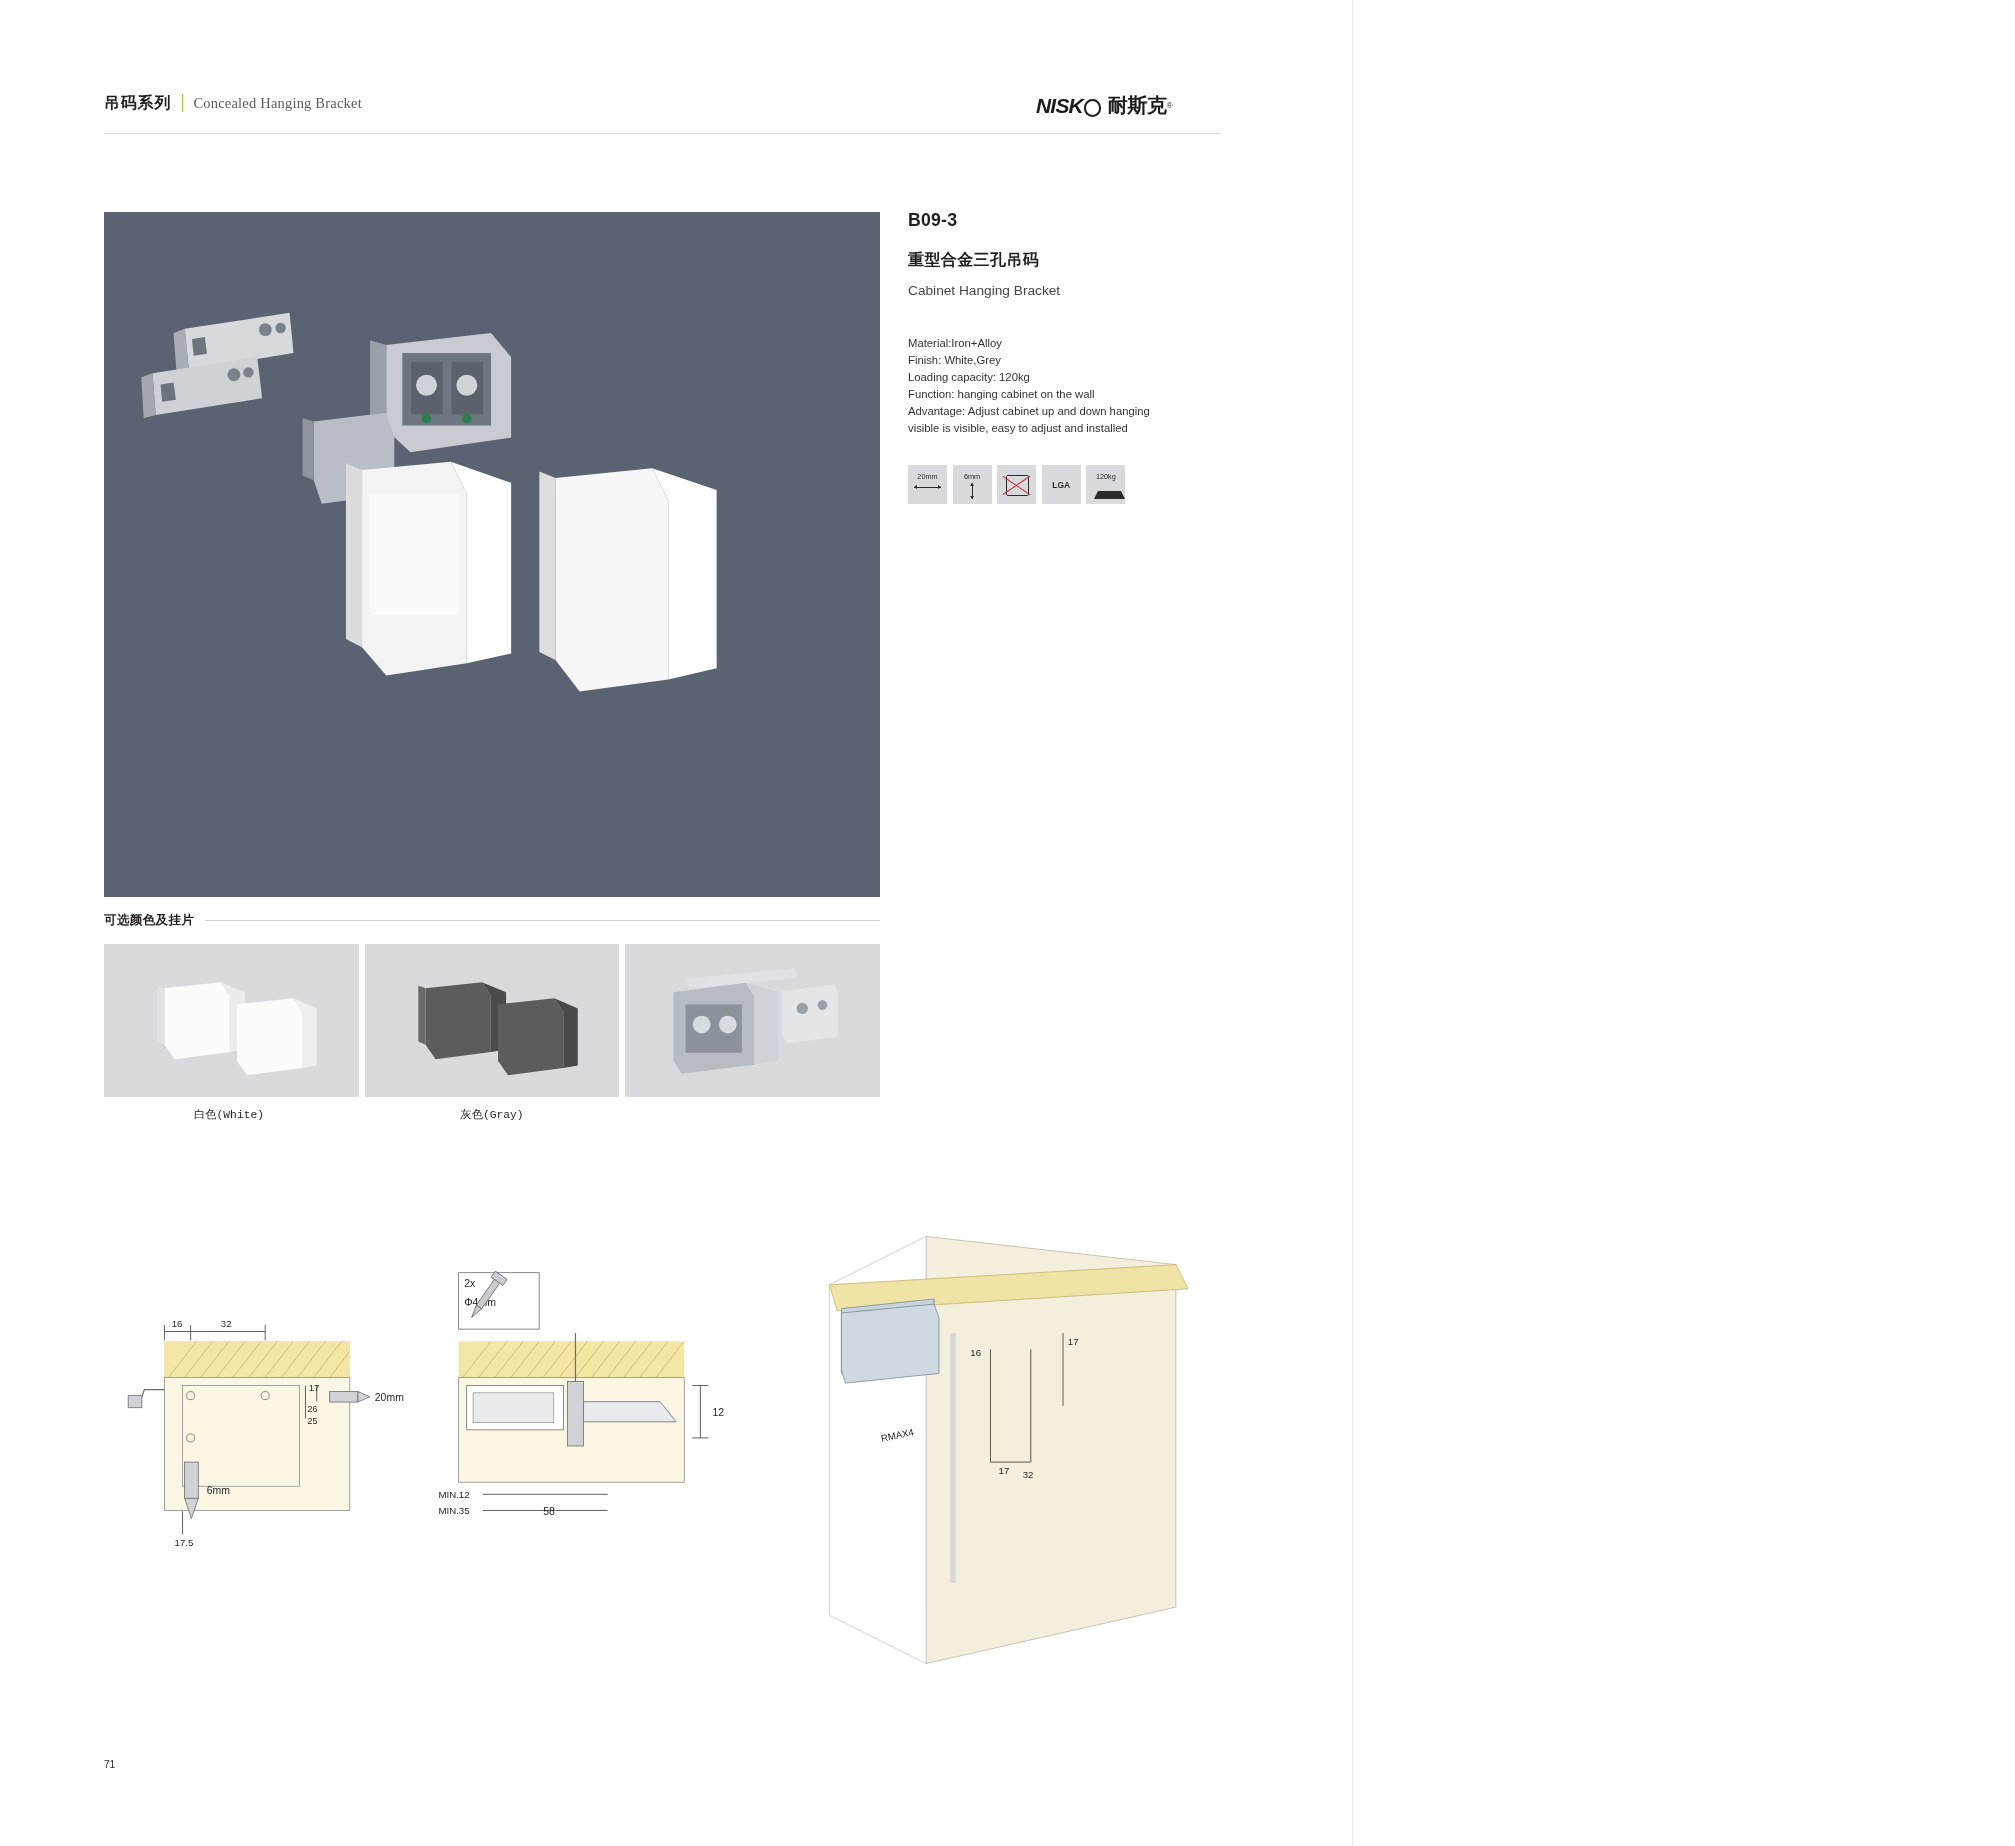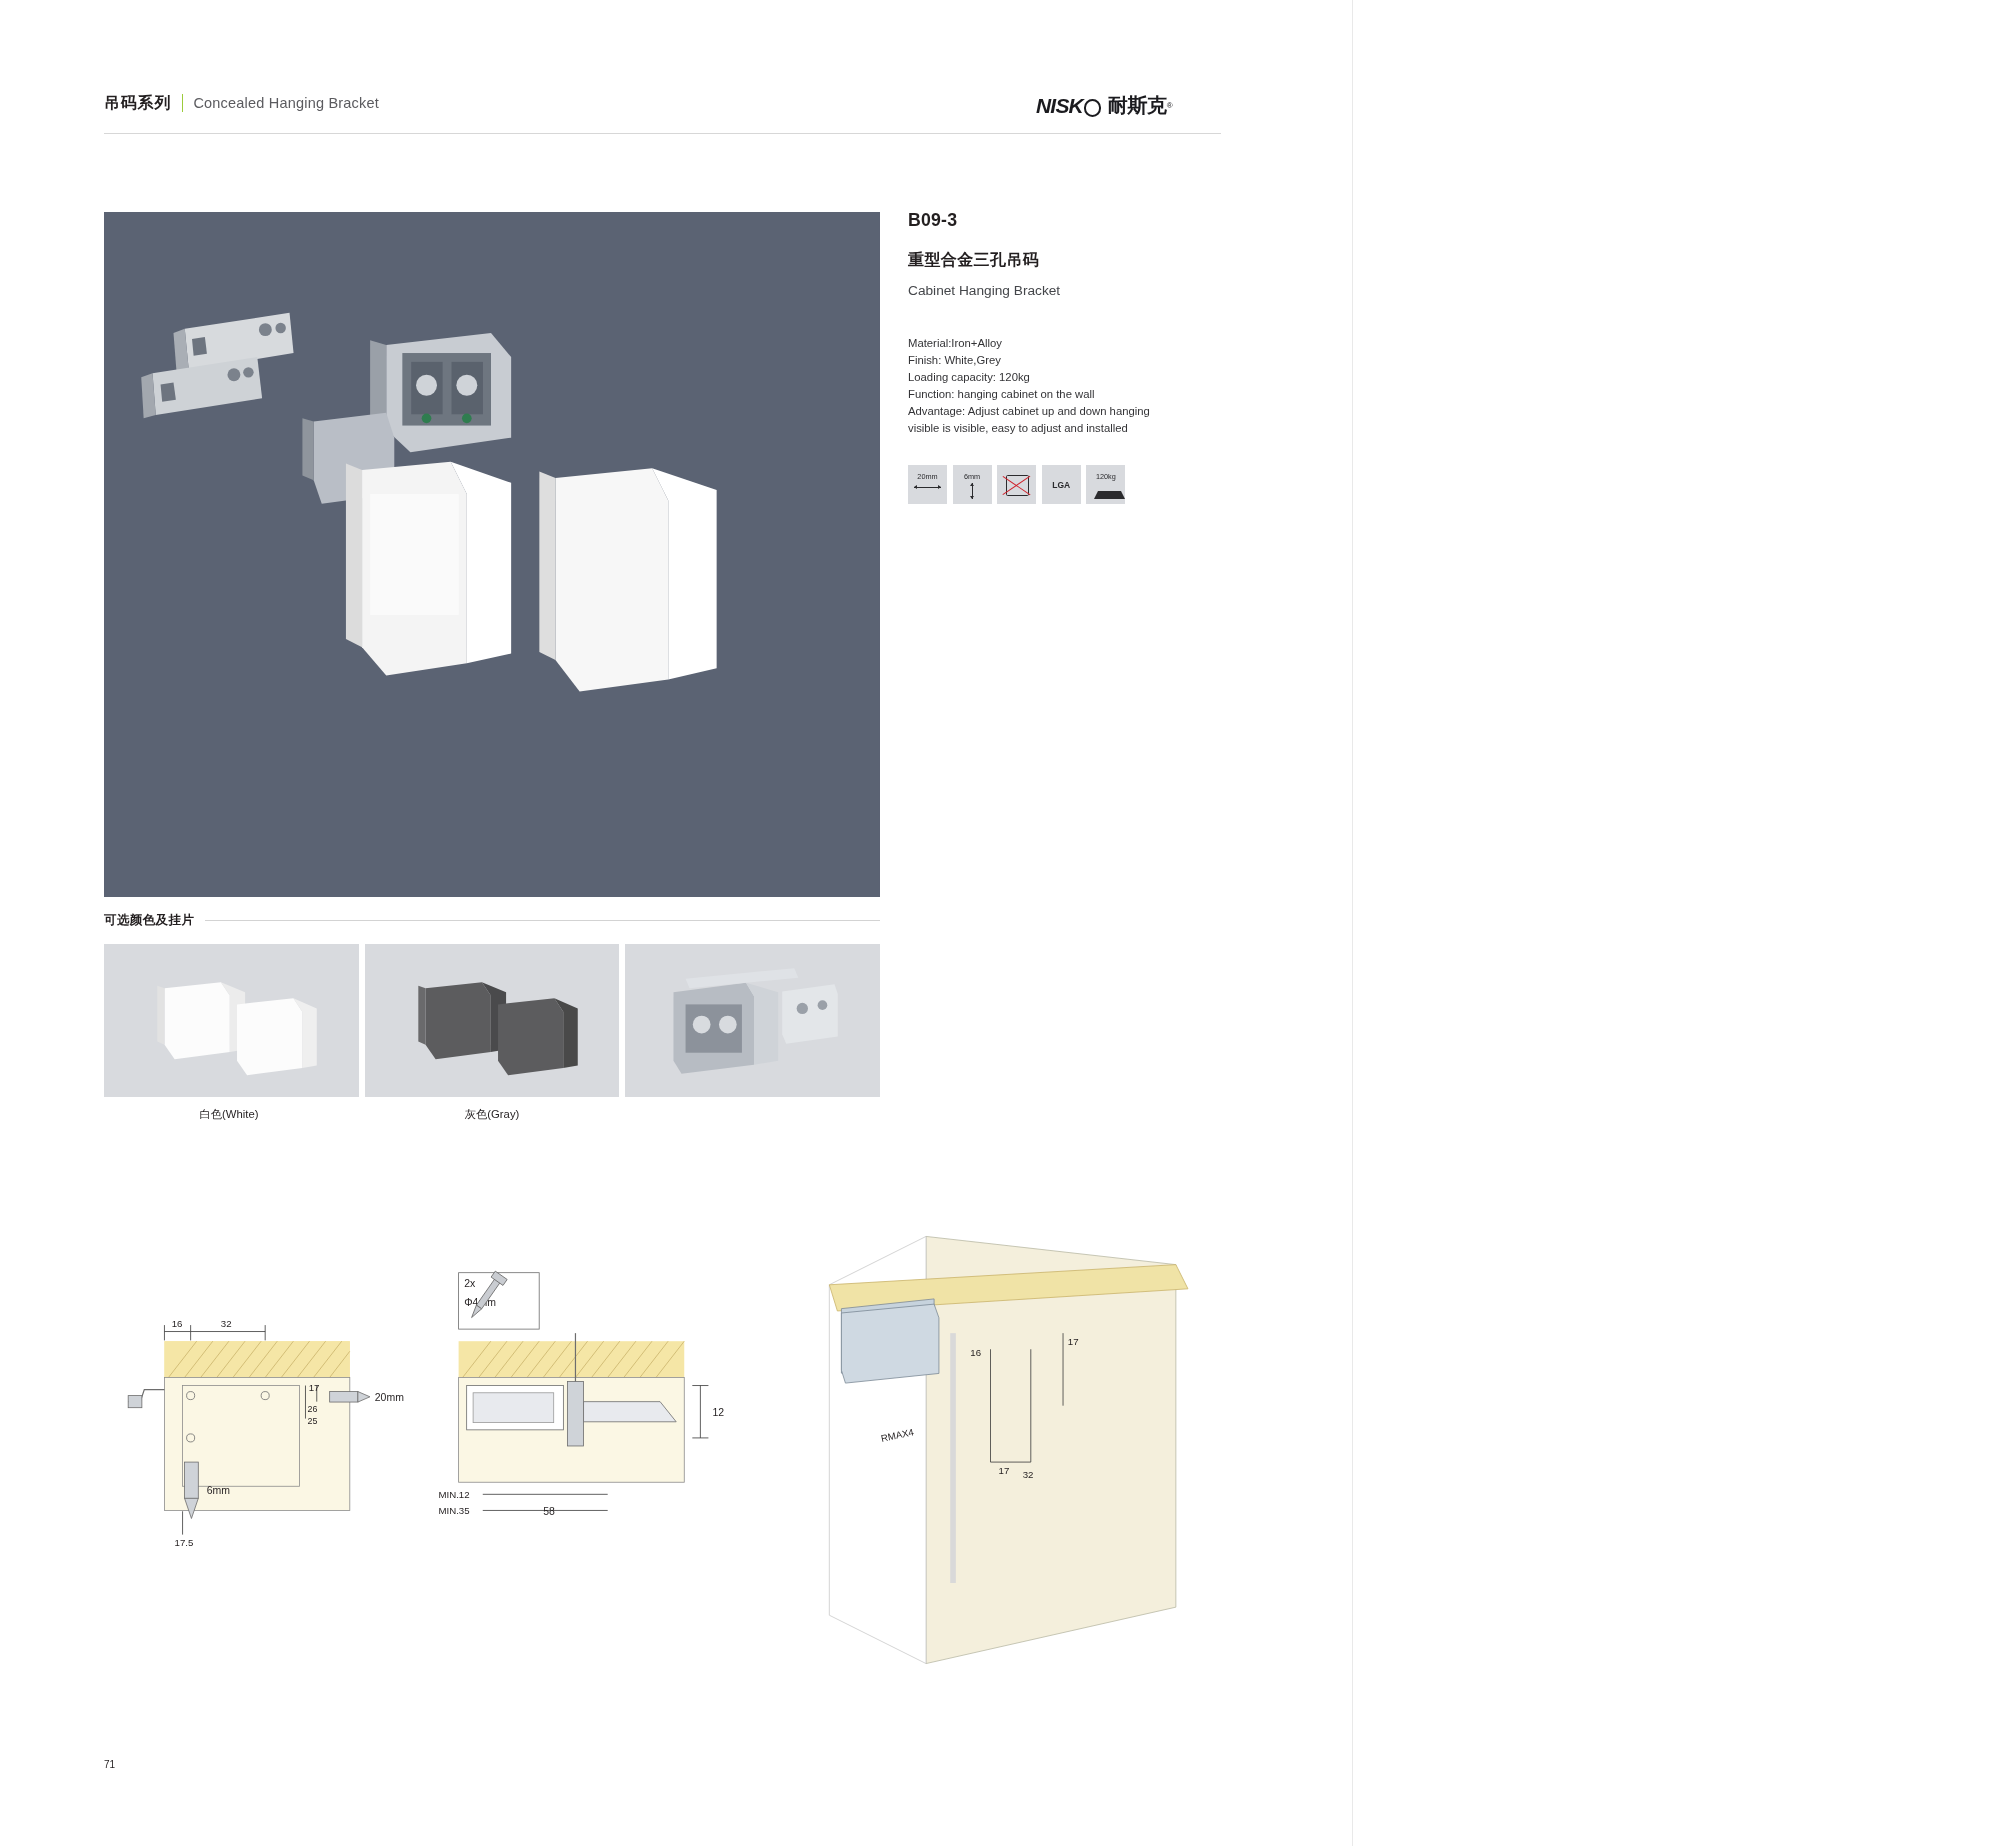--- a/index.html
+++ b/index.html
@@ -33,21 +33,21 @@
   }
 
   
   .header {
     position: absolute;
     top: 85px;
     height: 36px;
     display: flex;
     align-items: center;
   }
-  .header-left { left: 104px; }
+  .header-left { left: 104px; font-family: Liberation Serif, serif; }
   .hdr-cn {
     font-size: 16px;
     font-weight: bold;
     letter-spacing: 0.8px;
     color: #231f20;
   }
   .hdr-sep {
     width: 1.2px;
     height: 17.7px;
     background: #9ccb3b;
@@ -276,20 +276,21 @@
   }
   .sw-label {
     margin-top: 10.5px;
     font-size: 11.3px;
     color: #231f20;
     text-align: center;
   }
   .sw-labels {
     display: flex;
     gap: 13px;
+    font-family: Liberation Mono, monospace;
   }
   .sw-labels > div { width: 256px; text-align: center; }
   .install-canvas {
     margin-top: 14.5px;
   }
 
   .page-num {
     position: absolute;
     bottom: 77px;
     font-size: 10px;

